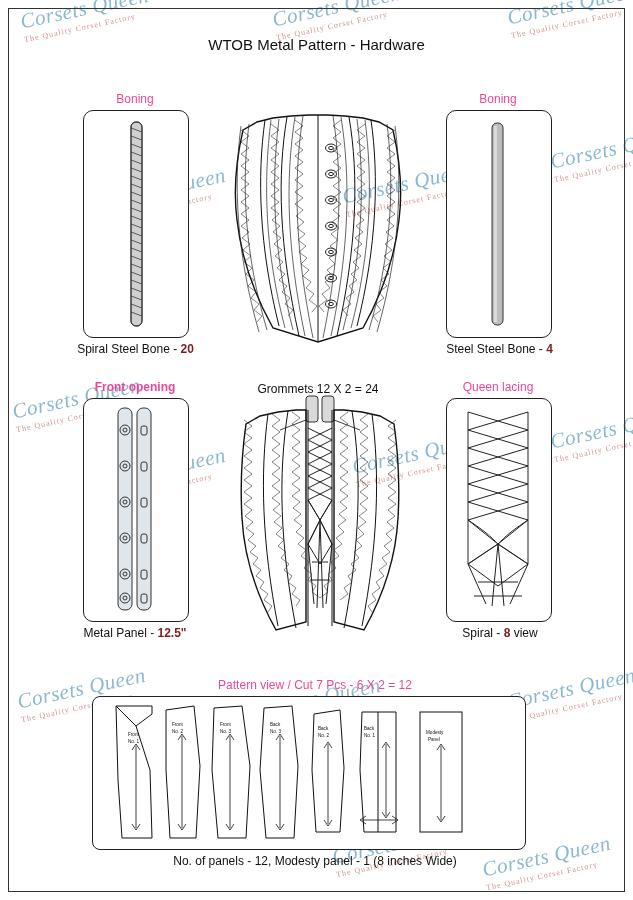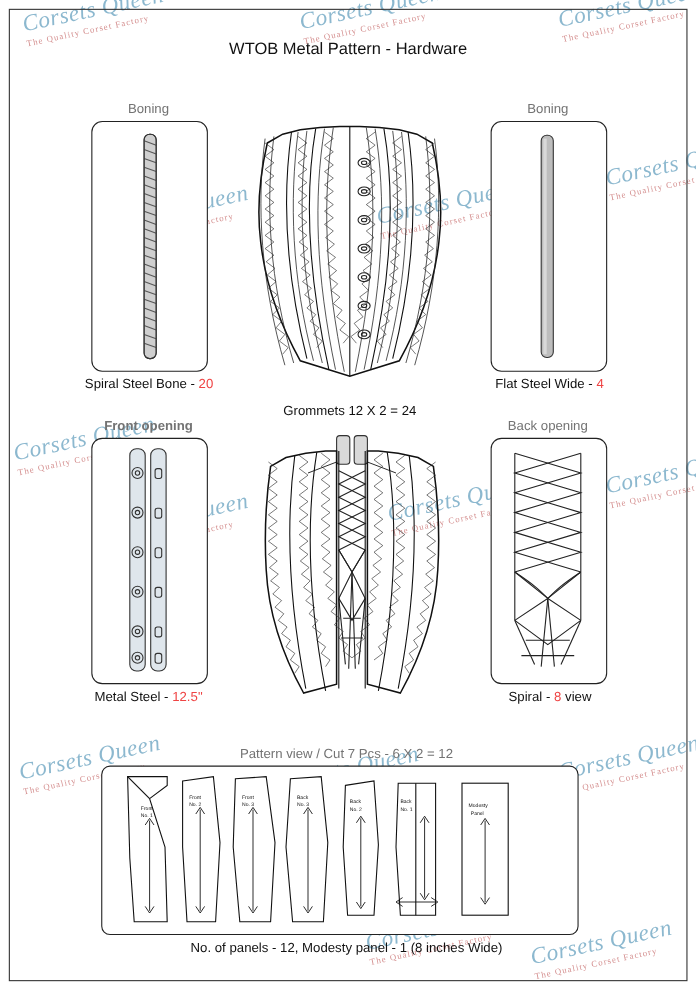--- a/index.html
+++ b/index.html
@@ -17,22 +17,22 @@
   
   .frame{position:absolute;left:8px;top:8px;width:617px;height:884px;
          border:1px solid #333;box-sizing:border-box;}
 
   .title{position:absolute;left:0;right:0;top:36px;text-align:center;
          font-size:15px;color:#111;}
 
   
   .box{position:absolute;border:1px solid #222;border-radius:10px;background:#fff;}
   .caption{position:absolute;text-align:center;font-size:12px;color:#111;white-space:nowrap;}
-  .caption .num{color:#ef4444;font-weight:normal;}
-  .heading{position:absolute;text-align:center;font-size:12px;color:#737373;white-space:nowrap;}
+  .caption .num{color:#7f1d1d;font-weight:bold;}
+  .heading{position:absolute;text-align:center;font-size:12px;color:#ec4899;white-space:nowrap;}
 
   svg{display:block;}
   .ln{fill:none;stroke:#111;stroke-width:1;}
   .ln2{fill:none;stroke:#111;stroke-width:1.4;}
   .bone{fill:#cfcfcf;stroke:#444;stroke-width:1;}
   .lace{fill:none;stroke:#222;stroke-width:1;}
   .panel{fill:#fff;stroke:#111;stroke-width:1;}
   .pnltxt{font-size:4.6px;font-family:"Liberation Sans",sans-serif;fill:#111;}
   .arrow{stroke:#111;stroke-width:.8;fill:none;}
 
@@ -141,21 +141,21 @@
   <span>Spiral Steel Bone - </span><span class="num">20</span>
 </div>
 
 <div class="heading" style="left:443px;top:92px;width:110px;">Boning</div>
 <div class="box" style="left:446px;top:110px;width:104px;height:226px;"></div>
 <svg style="position:absolute;left:485px;top:120px;" width="26" height="208" viewBox="0 0 26 208">
   <rect x="7" y="3" width="11" height="202" rx="5" fill="#bdbdbd" stroke="#333" stroke-width="1"></rect>
   <rect x="9" y="6" width="3" height="196" fill="#d9d9d9"></rect>
 </svg>
 <div class="caption" style="left:422px;top:342px;width:155px;">
-  <span>Flat Steel Wide - </span><span class="num">4</span>
+  <span>Steel Steel Bone - </span><span class="num">4</span>
 </div>
 
 <svg style="position:absolute;left:213px;top:96px;" width="210" height="260" viewBox="0 0 210 260">
 
   <path class="ln2" d="M30 34 L44 26 L60 22 L78 20 L96 19 L105 19 L114 19 L132 20 L150 22 L166 26 L180 34
                        C186 60 190 92 186 124 C182 160 170 196 150 232
                        L105 246 L60 232 C40 196 28 160 24 124 C20 92 24 60 30 34 Z"></path>
 
   <line class="ln" x1="105" y1="19" x2="105" y2="246"></line>
 
@@ -210,21 +210,21 @@
              L182 106 L174 112 L182 118 L174 124 L181 130 L173 136 L180 142 L172 148 L179 154 L171 160
              L178 166 L170 172 L176 178 L168 184 L174 190 L166 196 L171 202 L163 208 L168 214 L160 220 L165 226"></path>
     <path d="M152 28 L144 34 L152 40 L144 46 L152 52 L144 58 L152 64 L144 70 L152 76 L144 82 L152 88 L144 94
              L152 100 L144 106 L152 112 L144 118 L151 124 L143 130 L150 136 L142 142 L149 148 L141 154
              L148 160 L140 166 L146 172 L138 178 L144 184 L136 190 L141 196 L133 202 L138 208 L130 214 L135 220"></path>
     <path d="M128 24 L120 30 L128 36 L120 42 L128 48 L120 54 L128 60 L120 66 L128 72 L120 78 L128 84 L120 90
              L128 96 L120 102 L128 108 L120 114 L127 120 L119 126 L126 132 L118 138 L125 144 L117 150
              L124 156 L116 162 L122 168 L114 174 L120 180 L112 186 L117 192 L109 198 L114 204 L106 210 L111 216"></path>
   </g>
 </svg>
-<div class="caption" style="left:228px;top:366px;width:180px;text-align:center;">Grommets 12 X 2 = 24</div>
+<div class="caption" style="left:228px;top:382px;width:180px;text-align:center;">Grommets 12 X 2 = 24</div>
 
 <div class="heading" style="left:80px;top:380px;width:110px;font-weight:bold;">Front opening</div>
 <div class="box" style="left:83px;top:398px;width:104px;height:222px;"></div>
 <svg style="position:absolute;left:106px;top:404px;" width="58" height="210" viewBox="0 0 58 210">
   <rect x="12" y="4" width="14" height="202" rx="6" fill="#dfe6ec" stroke="#333" stroke-width="1"></rect>
   <rect x="31" y="4" width="14" height="202" rx="6" fill="#dfe6ec" stroke="#333" stroke-width="1"></rect>
   <g fill="none" stroke="#333" stroke-width="1">
     <circle cx="19" cy="26" r="5"></circle>
       <circle cx="19" cy="62" r="5"></circle>
       <circle cx="19" cy="98" r="5"></circle>
@@ -241,24 +241,24 @@
   <g fill="none" stroke="#333" stroke-width="1">
     <rect x="35" y="22" width="6" height="9" rx="2"></rect>
       <rect x="35" y="58" width="6" height="9" rx="2"></rect>
     <rect x="35" y="94" width="6" height="9" rx="2"></rect>
       <rect x="35" y="130" width="6" height="9" rx="2"></rect>
     <rect x="35" y="166" width="6" height="9" rx="2"></rect>
       <rect x="35" y="190" width="6" height="9" rx="2"></rect>
   </g>
 </svg>
 <div class="caption" style="left:60px;top:626px;width:150px;">
-  <span>Metal Steel - </span><span class="num">12.5"</span>
-</div>
-
-<div class="heading" style="left:443px;top:380px;width:110px;">Back opening</div>
+  <span>Metal Panel - </span><span class="num">12.5"</span>
+</div>
+
+<div class="heading" style="left:443px;top:380px;width:110px;">Queen lacing</div>
 <div class="box" style="left:446px;top:398px;width:104px;height:222px;"></div>
 <svg style="position:absolute;left:456px;top:404px;" width="84" height="210" viewBox="0 0 84 210">
   <g class="lace">
     <path d="M12 8 L72 26 L12 44 L72 62 L12 80 L72 98 L12 116"></path>
     <path d="M72 8 L12 26 L72 44 L12 62 L72 80 L12 98 L72 116"></path>
     <path d="M12 116 C30 128 34 132 42 140 C50 132 54 128 72 116"></path>
     <path d="M12 116 L42 140 L12 160 L42 140 L72 160 L42 140 L72 116"></path>
     <path d="M12 160 L42 182 L72 160"></path>
     <path d="M12 160 L30 200"></path>
       <path d="M72 160 L54 200"></path>

